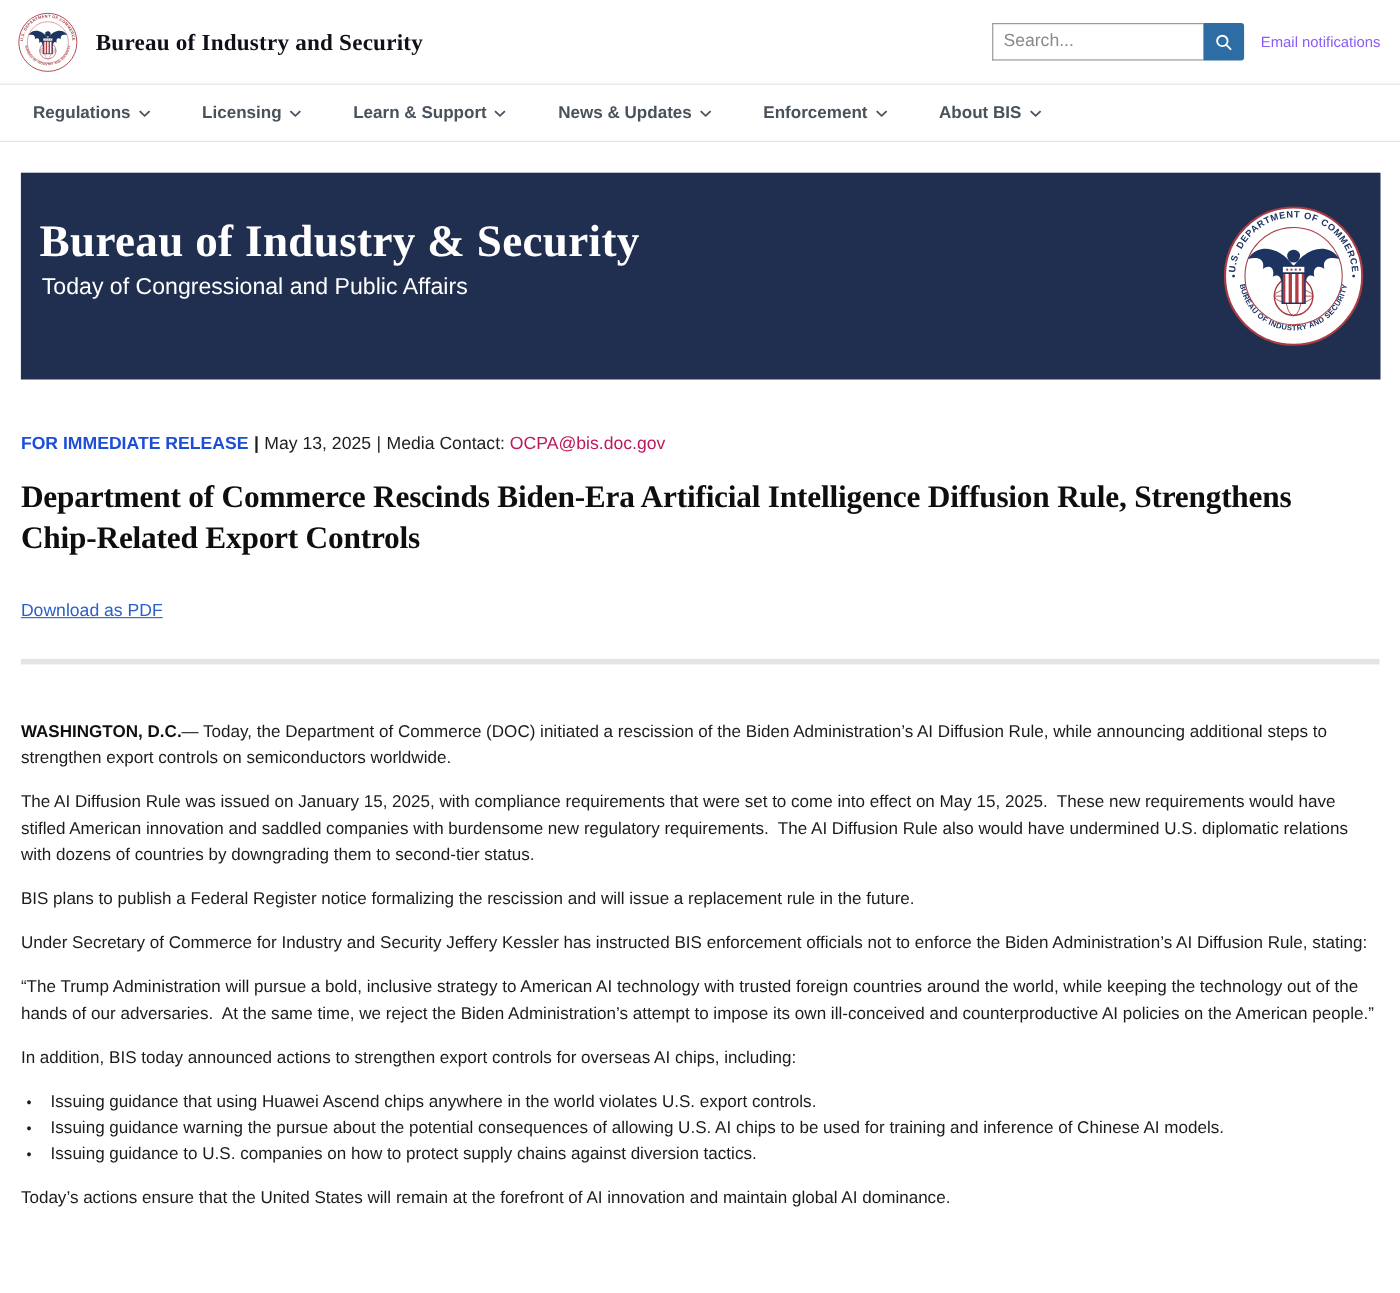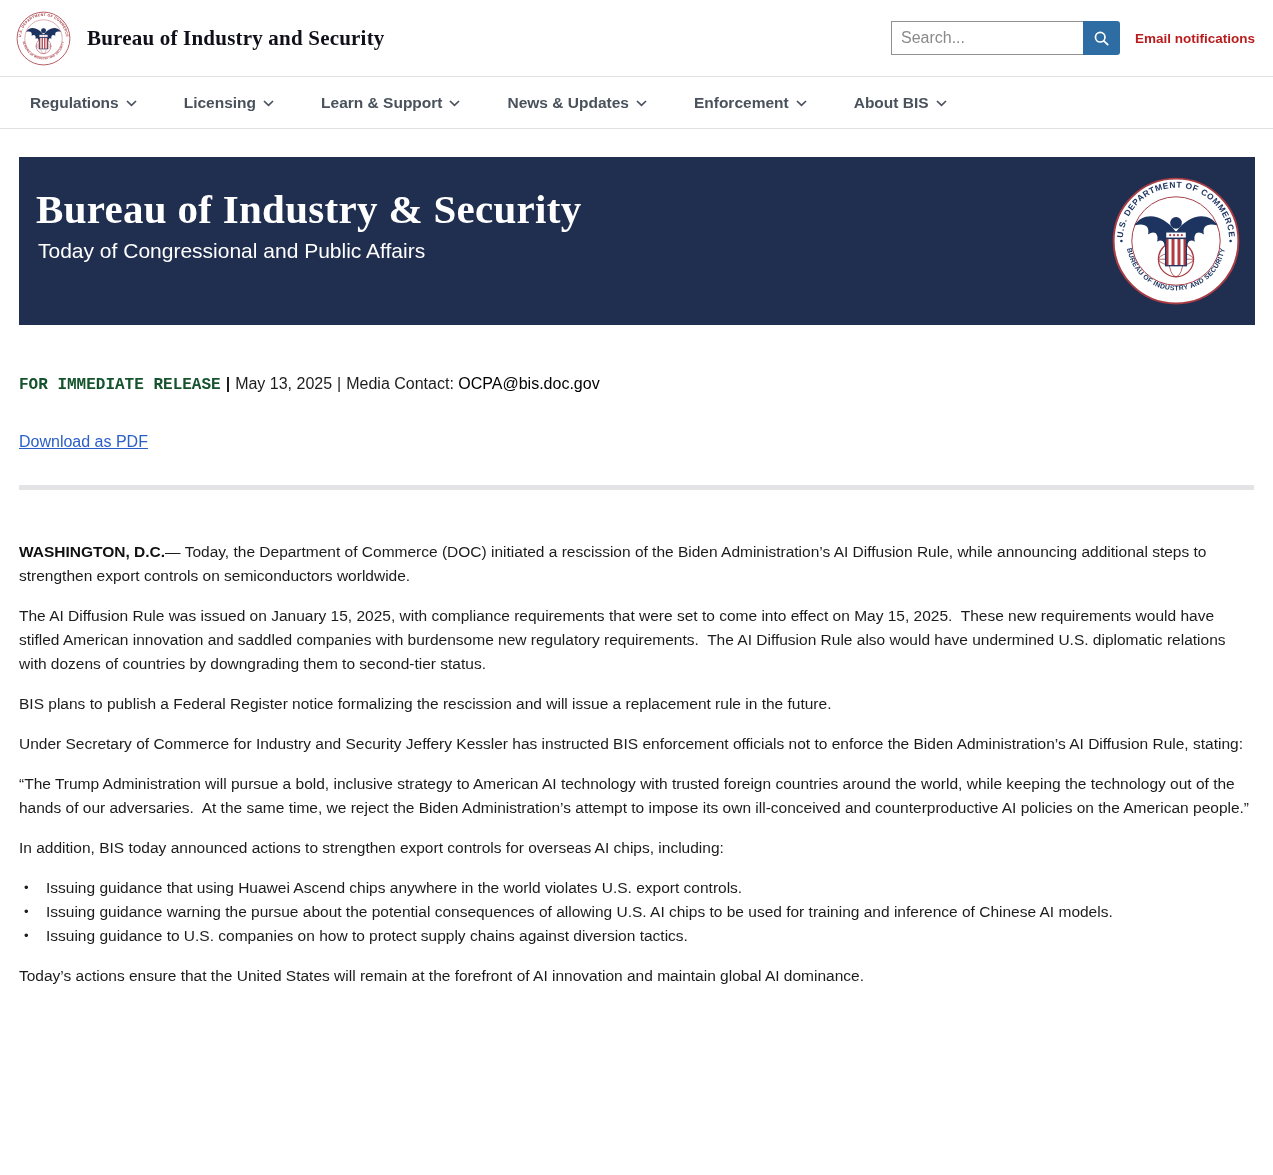--- a/index.html
+++ b/index.html
@@ -32,65 +32,65 @@
     padding:0 9px; font-size:16px; color:#444;
     font-family:"Liberation Sans", sans-serif;
     outline:none;
   }
   .search-input::placeholder { color:#8a8a8a; }
   .search-button {
     width:37px; height:34px; border:none; cursor:pointer;
     background:#2e6da4; border-radius:0 3px 3px 0;
     display:flex; align-items:center; justify-content:center;
   }
-  .email-link { font-size:13.5px; color:#b91c1c; text-decoration:none;font-weight:bold; }
+  .email-link { font-size:13.5px; color:#8b5cf6; text-decoration:none; }
 
   
   .primary-nav {
     height:53px;
     border-top:1px solid #e1e1e1;
     border-bottom:1px solid #e1e1e1;
     display:flex; align-items:center;
     padding-left:30px; gap:47px;
   }
   .nav-item {
     display:flex; align-items:center; gap:7px;
     font-size:15.5px; font-weight:bold; color:#49525c;
     cursor:pointer; white-space:nowrap;justify-content:flex-end;
   }
   .chevron { display:block; margin-top:2px; color:#49525c; }
 
   
   .hero {
     margin:28px 18px 0 19px;
-    height:168px;
+    height:188px;
     background:#202e4f;
     display:flex; align-items:center; justify-content:space-between;
     padding:0 14px 0 17px;
   }
   .hero-text { margin-bottom:32px; }
   .hero-title {
     margin:0;
     font-family:"Liberation Serif", serif;
     font-weight:bold; font-size:41px; line-height:1.1;
     color:#ffffff; letter-spacing:0.3px;
   }
   .hero-subtitle {
     margin:7px 0 0 2px;
     font-size:21px; color:#ffffff; font-weight:400;
   }
   .hero-seal { width:130px; height:130px; display:block; }
 
   
   .main-content { padding:0 19px; }
   .release-line { margin:50px 0 0; font-size:16px; color:#1d1d1d; }
-  .release-label { font-weight:bold; color:#14532d;font-family:Liberation Mono, monospace; }
+  .release-label { font-weight:bold; color:#1d4ed8; }
   .sep-bold { font-weight:bold; margin:0 5px; }
   .sep-thin { margin:0 5px; }
-  .contact-email { color:#000000; text-decoration:none; }
+  .contact-email { color:#be185d; text-decoration:none; }
 
   .headline {
     margin:21px 0 0;
     font-family:"Liberation Serif", serif;
     font-weight:bold; font-size:28.5px; line-height:37px;
     color:#0e0e0e; letter-spacing:-0.2px;
     max-width:1200px;
   }
   .download-link {
     display:inline-block; margin-top:39px;
@@ -249,20 +249,21 @@
   </svg>
 </section>
 
 <main class="main-content">
 
   <p class="release-line">
     <span class="release-label">FOR IMMEDIATE RELEASE</span><span class="sep-bold">|</span><span>May 13, 2025</span><span class="sep-thin">|</span><span>Media Contact:</span>
     <a class="contact-email">OCPA@bis.doc.gov</a>
   </p>
 
+  <h2 class="headline">Department of Commerce Rescinds Biden-Era Artificial Intelligence Diffusion Rule, Strengthens Chip-Related Export Controls</h2>
 
   <a class="download-link">Download as PDF</a>
 
   <hr class="divider">
 
   <div class="article">
     <p><span class="dateline">WASHINGTON, D.C.</span><span>— Today, the Department of Commerce (DOC) initiated a rescission of the Biden Administration’s AI Diffusion Rule, while announcing additional steps to strengthen export controls on semiconductors worldwide.</span></p>
 
     <p>The AI Diffusion Rule was issued on January 15, 2025, with compliance requirements that were set to come into effect on May 15, 2025.&nbsp; These new requirements would have stifled American innovation and saddled companies with burdensome new regulatory requirements.&nbsp; The AI Diffusion Rule also would have undermined U.S. diplomatic relations with dozens of countries by downgrading them to second-tier status.</p>
 

